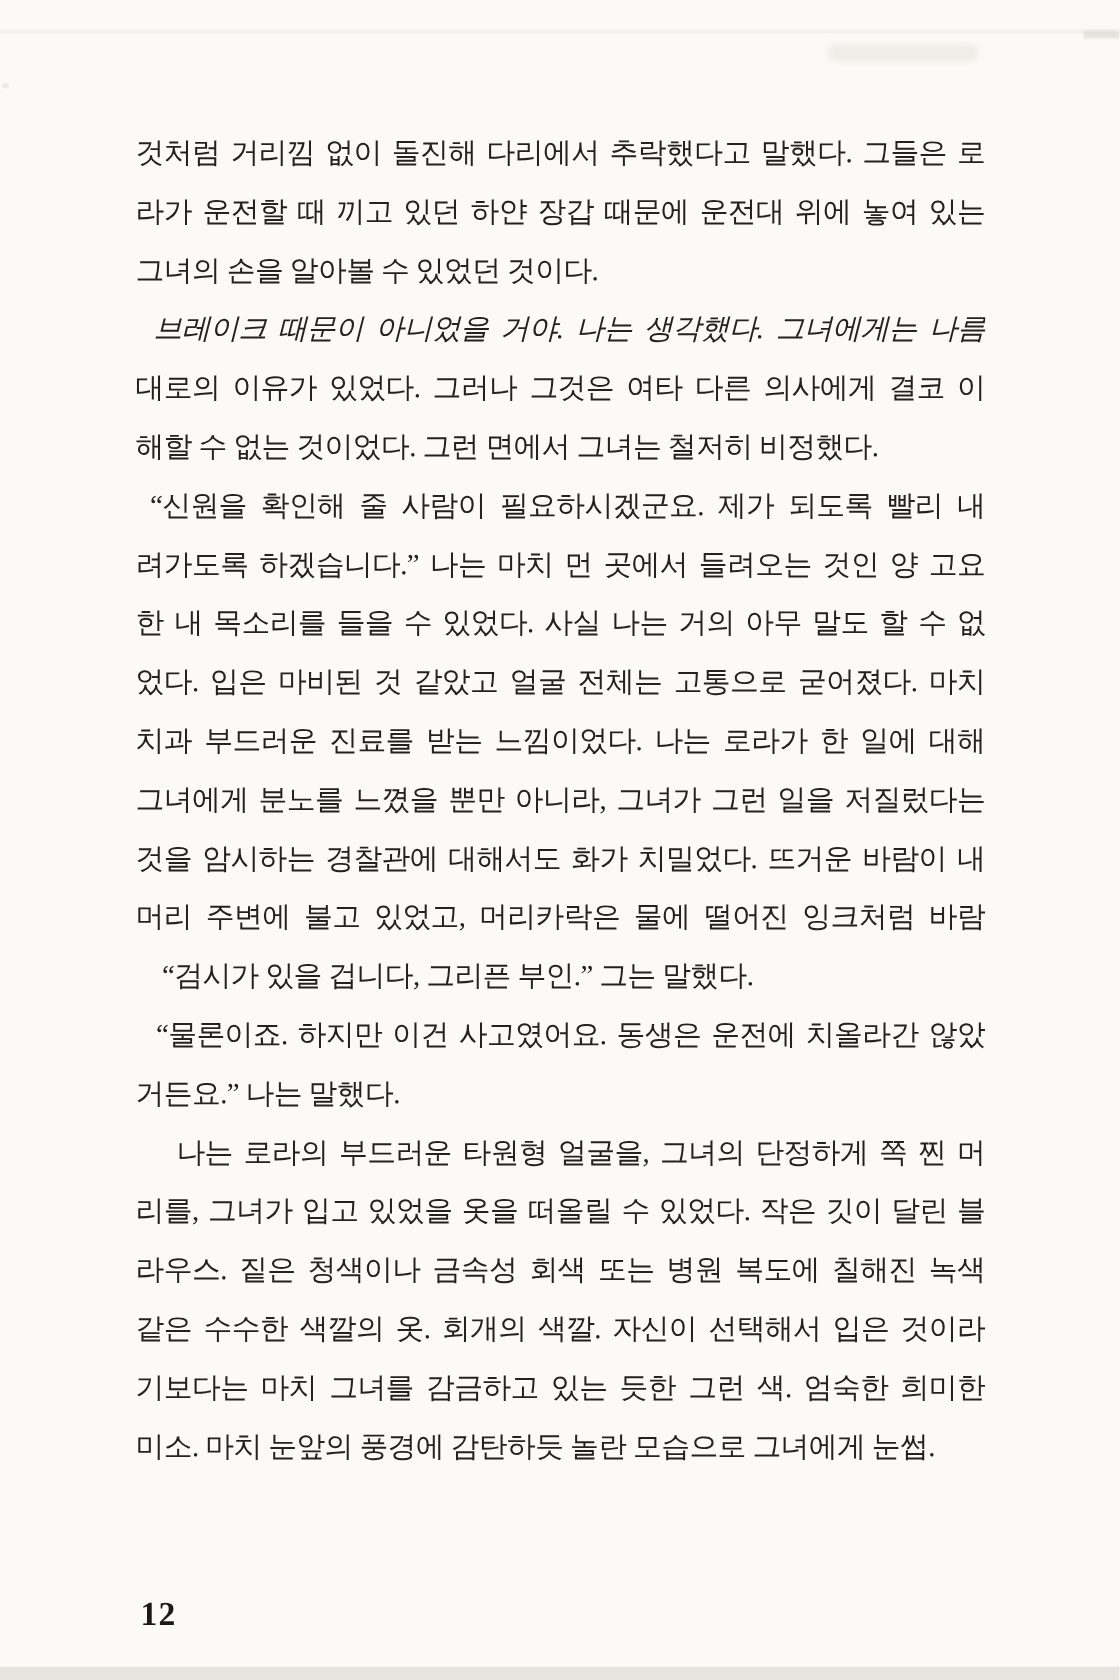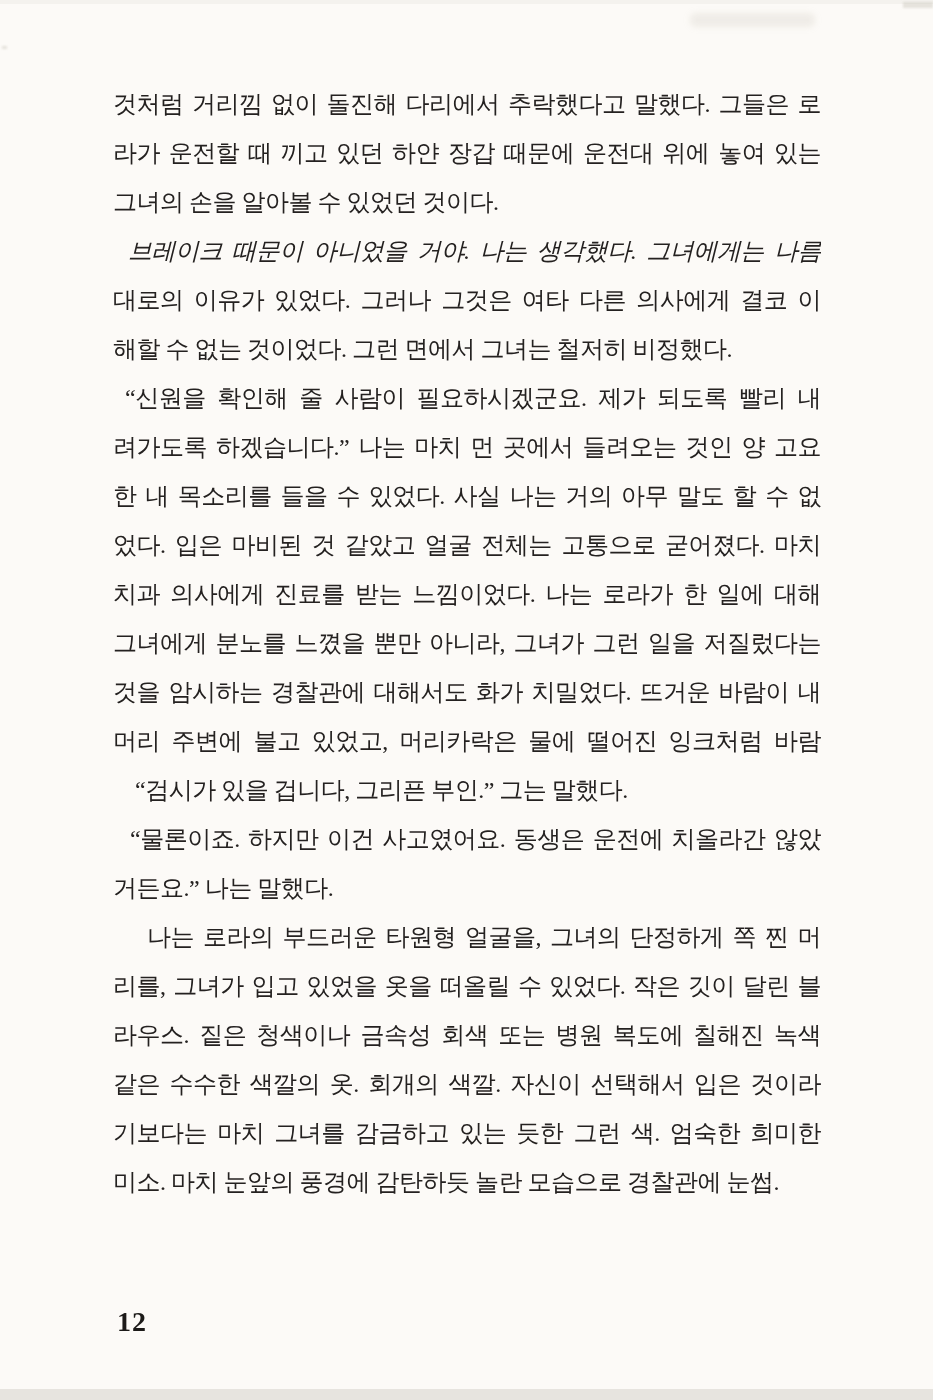--- a/index.html
+++ b/index.html
@@ -16,20 +16,21 @@
     width: 933px;
     height: 1400px;
     position: relative;
     background: var(--bg);
     font-family: "Liberation Serif", "DejaVu Serif", serif;
     overflow: hidden;
   }
   .page {
     position: absolute;
     inset: 0;
+    margin-top: 24px;
   }
   .text-block {
     position: absolute;
     left: 113px;
     top: 80px;
     width: 708px;
     color: var(--text);
     font-size: 24px;
     letter-spacing: -0.5px;
   }
@@ -121,38 +122,38 @@
       <div class="paragraph">
         <div class="line" style="text-indent: 15px; font-style: italic;">브레이크 때문이 아니었을 거야. 나는 생각했다. 그녀에게는 나름</div>
         <div class="line">대로의 이유가 있었다. 그러나 그것은 여타 다른 의사에게 결코 이</div>
         <div class="line last">해할 수 없는 것이었다. 그런 면에서 그녀는 철저히 비정했다.</div>
       </div>
       <div class="paragraph">
         <div class="line" style="text-indent: 12px;">“신원을 확인해 줄 사람이 필요하시겠군요. 제가 되도록 빨리 내</div>
         <div class="line">려가도록 하겠습니다.” 나는 마치 먼 곳에서 들려오는 것인 양 고요</div>
         <div class="line">한 내 목소리를 들을 수 있었다. 사실 나는 거의 아무 말도 할 수 없</div>
         <div class="line">었다. 입은 마비된 것 같았고 얼굴 전체는 고통으로 굳어졌다. 마치</div>
-        <div class="line">치과 의사에게 진료를 받는 느낌이었다. 나는 로라가 한 일에 대해</div>
+        <div class="line">치과 부드러운 진료를 받는 느낌이었다. 나는 로라가 한 일에 대해</div>
         <div class="line">그녀에게 분노를 느꼈을 뿐만 아니라, 그녀가 그런 일을 저질렀다는</div>
         <div class="line">것을 암시하는 경찰관에 대해서도 화가 치밀었다. 뜨거운 바람이 내</div>
         <div class="line">머리 주변에 불고 있었고, 머리카락은 물에 떨어진 잉크처럼 바람</div>
       </div>
       <div class="paragraph">
         <div class="line last" style="text-indent: 22px;">“검시가 있을 겁니다, 그리픈 부인.” 그는 말했다.</div>
       </div>
       <div class="paragraph">
         <div class="line" style="text-indent: 17px;">“물론이죠. 하지만 이건 사고였어요. 동생은 운전에 치올라간 않았</div>
         <div class="line last">거든요.” 나는 말했다.</div>
       </div>
       <div class="paragraph">
         <div class="line" style="text-indent: 34px;">나는 로라의 부드러운 타원형 얼굴을, 그녀의 단정하게 쪽 찐 머</div>
         <div class="line">리를, 그녀가 입고 있었을 옷을 떠올릴 수 있었다. 작은 깃이 달린 블</div>
         <div class="line">라우스. 짙은 청색이나 금속성 회색 또는 병원 복도에 칠해진 녹색</div>
         <div class="line">같은 수수한 색깔의 옷. 회개의 색깔. 자신이 선택해서 입은 것이라</div>
         <div class="line">기보다는 마치 그녀를 감금하고 있는 듯한 그런 색. 엄숙한 희미한</div>
-        <div class="line last">미소. 마치 눈앞의 풍경에 감탄하듯 놀란 모습으로 경찰관에 눈썹.</div>
+        <div class="line last">미소. 마치 눈앞의 풍경에 감탄하듯 놀란 모습으로 그녀에게 눈썹.</div>
       </div>
     </div>
 
   <div class="page-number">12</div>
 
   <div class="bottom-edge"></div>
 </div>
 
 </body></html>

